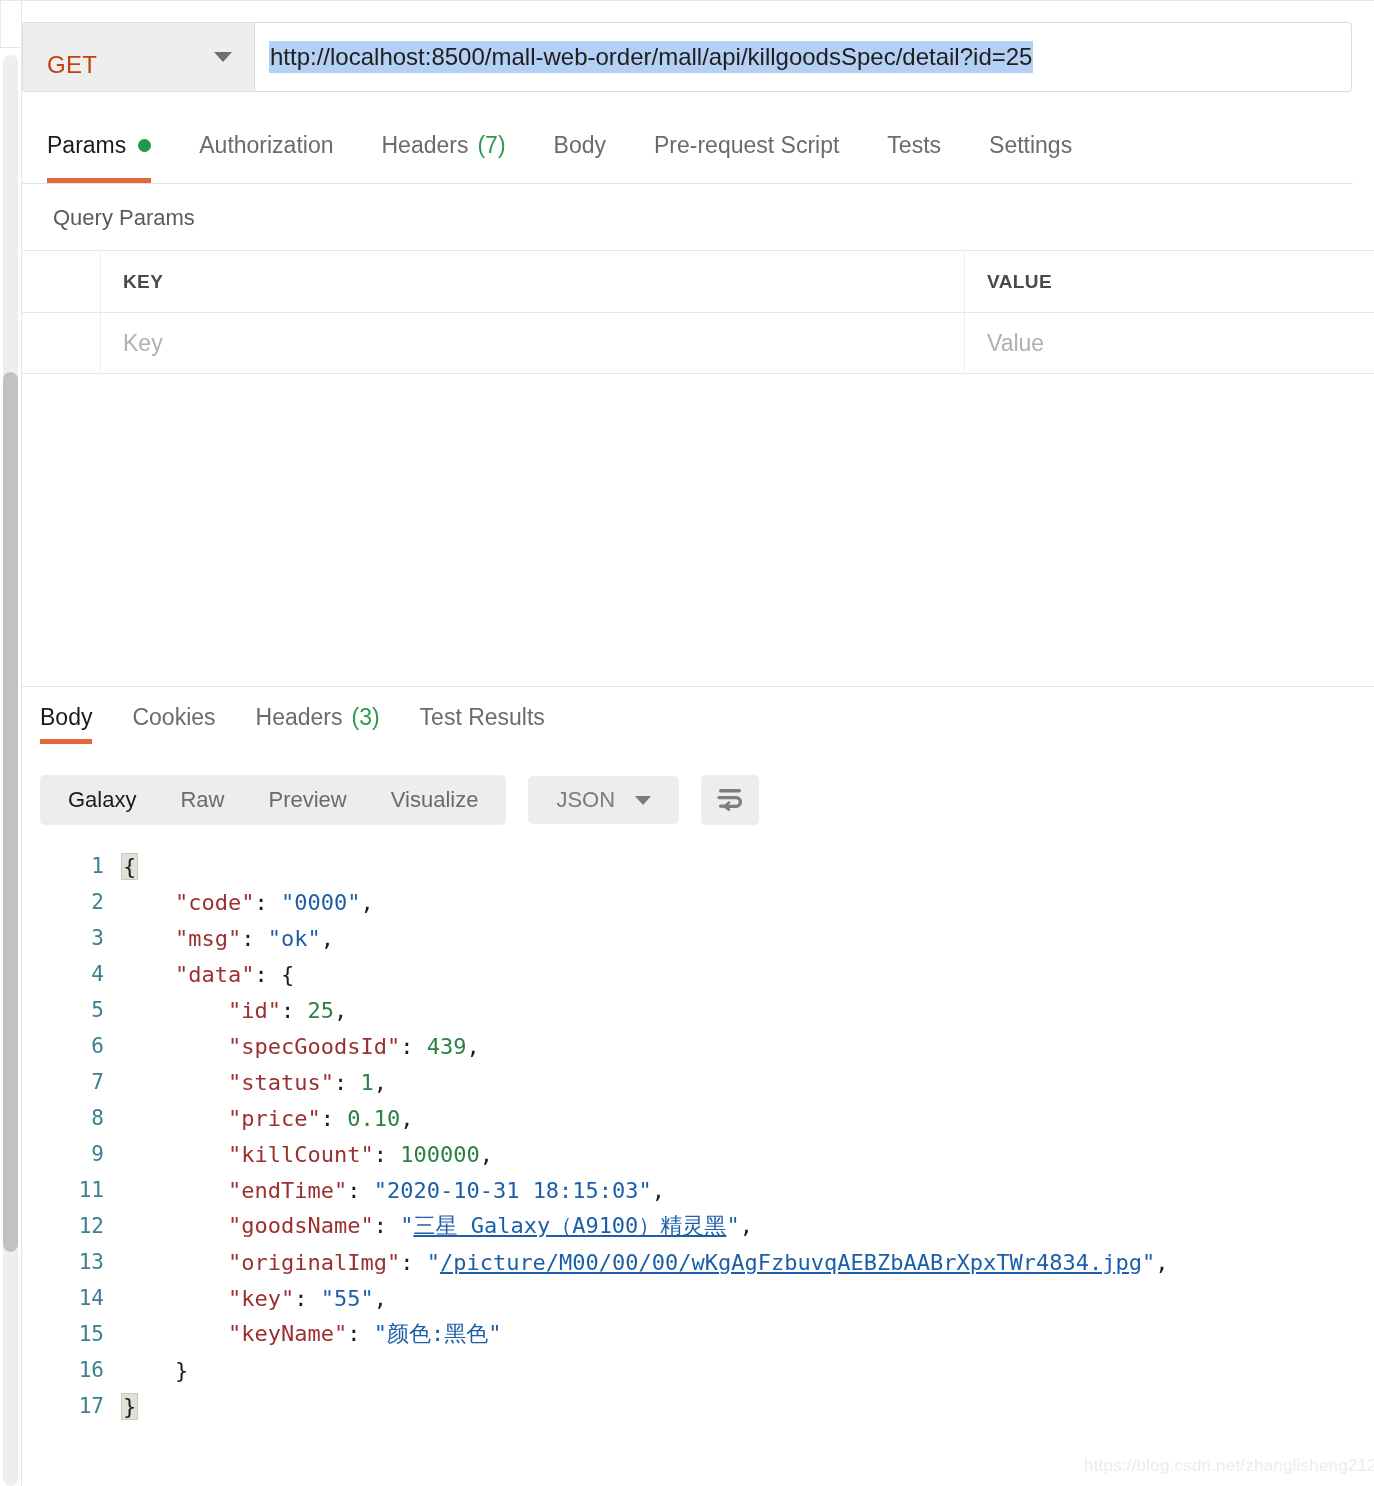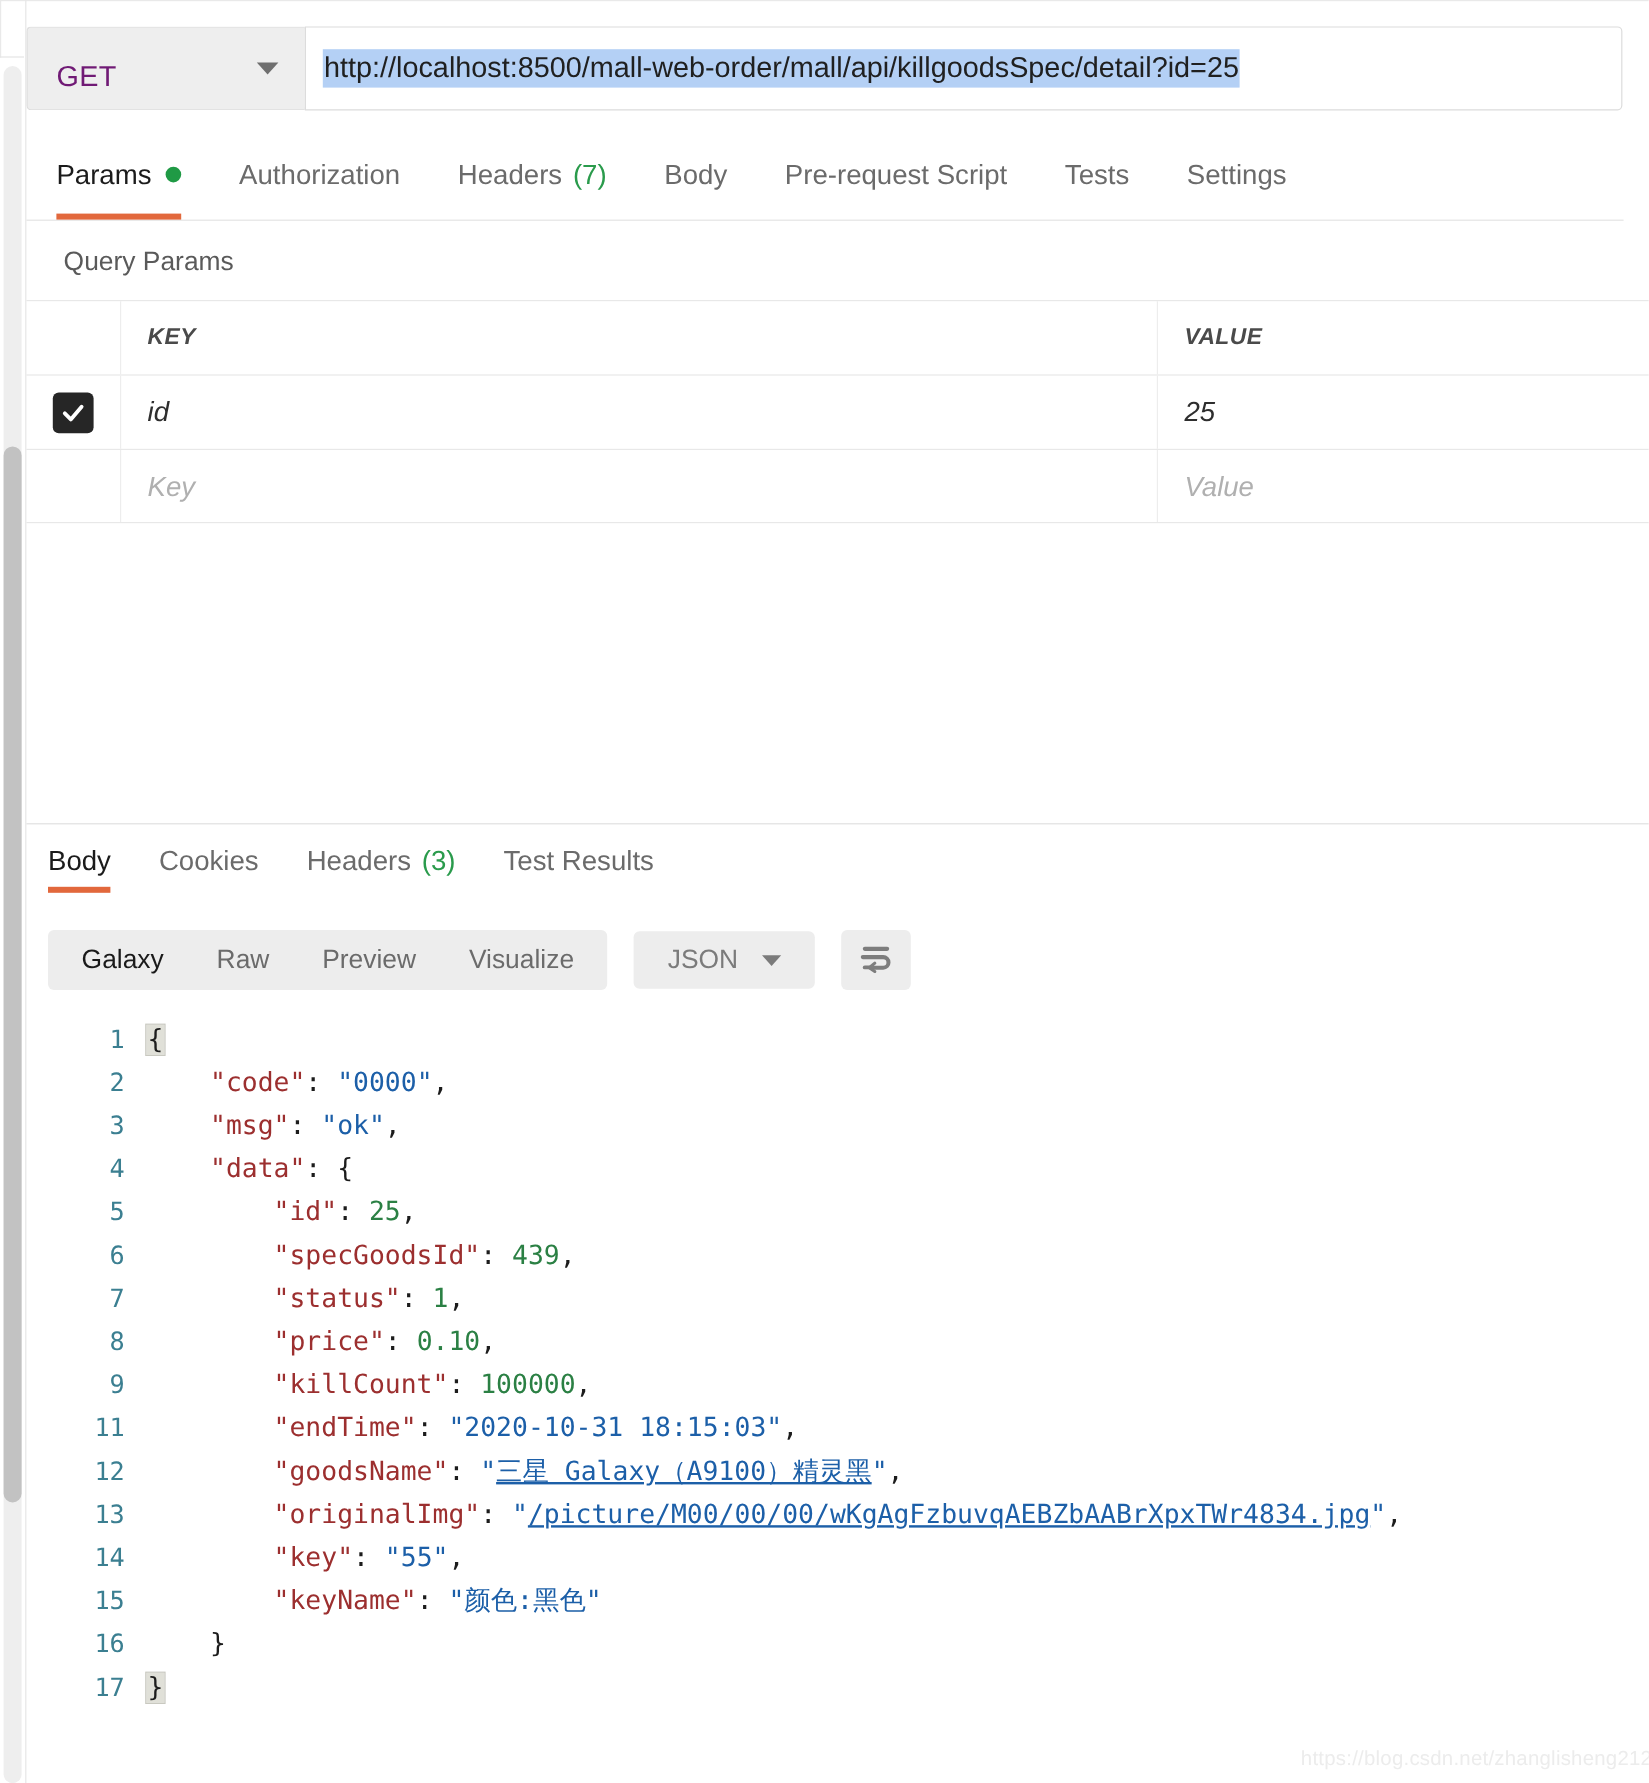--- a/index.html
+++ b/index.html
@@ -24,21 +24,21 @@
 
   
   .urlbar { position: absolute; left: 22px; top: 22px; width: 1330px; height: 70px; display: flex; }
   .method-box {
     width: 232px; height: 70px;
     background: #eeeeee; border: 1px solid #dcdcdc; border-right: none;
     border-radius: 4px 0 0 4px;
     display: flex; align-items: center; justify-content: space-between;
     padding: 0 22px 0 24px;
   }
-  .method-label { font-size: 24px; color: #701a75; letter-spacing: .3px; margin-top: 16px; }
+  .method-label { font-size: 24px; color: #c2410c; letter-spacing: .3px; margin-top: 16px; }
   .caret-down {
     width: 0; height: 0;
     border-left: 9px solid transparent; border-right: 9px solid transparent;
     border-top: 10px solid #6f6f6f;
   }
   .url-field {
     flex: 1; height: 70px; background: #ffffff;
     border: 1px solid #dcdcdc; border-left: 1px solid #dcdcdc;
     border-radius: 0 4px 4px 0;
     display: flex; align-items: center; padding: 0 14px;
@@ -72,21 +72,21 @@
     background: #1f9a45; margin-left: 12px;
   }
   .count-green { color: #2a9b4c; margin-left: 9px; }
 
   
   .qp-title {
     position: absolute; left: 53px; top: 205px;
     font-size: 22px; font-weight: normal; color: #5a5a5a;
   }
   .params-table { position: absolute; left: 22px; top: 250px; width: 1352px; }
-  .ptr { display: flex; height: 62px; border-top: 1px solid #e8e8e8; font-style: italic; }
+  .ptr { display: flex; height: 62px; border-top: 1px solid #e8e8e8; }
   .ptr.lastrow { border-bottom: 1px solid #e8e8e8; }
   .pcell-check {
     width: 79px; display: flex; align-items: center; justify-content: center;
     border-right: 1px solid #ededed;
   }
   .pcell-key {
     width: 864px; display: flex; align-items: center; padding-left: 22px;
     border-right: 1px solid #ededed; font-size: 23px; color: #2e2e2e;
   }
   .pcell-val {
@@ -232,31 +232,20 @@
 
   <div class="qp-title">Query Params</div>
 
   <div class="params-table">
     <div class="ptr hdr">
       <div class="pcell-check"></div>
       <div class="pcell-key">KEY</div>
       <div class="pcell-val">VALUE</div>
     </div>
 
-    <div class="ptr">
-      <div class="pcell-check">
-        <span class="chk">
-          <svg width="22" height="22" viewBox="0 0 22 22" aria-hidden="true">
-            <path d="M4 11.5 L9 16.5 L18 6" fill="none" stroke="#ffffff" stroke-width="3.2" stroke-linecap="round" stroke-linejoin="round"></path>
-          </svg>
-        </span>
-      </div>
-      <div class="pcell-key">id</div>
-      <div class="pcell-val">25</div>
-    </div>
 
     <div class="ptr lastrow">
       <div class="pcell-check"></div>
       <div class="pcell-key ph">Key</div>
       <div class="pcell-val ph">Value</div>
     </div>
   </div>
 
   <div class="resp-divider"></div>
 

